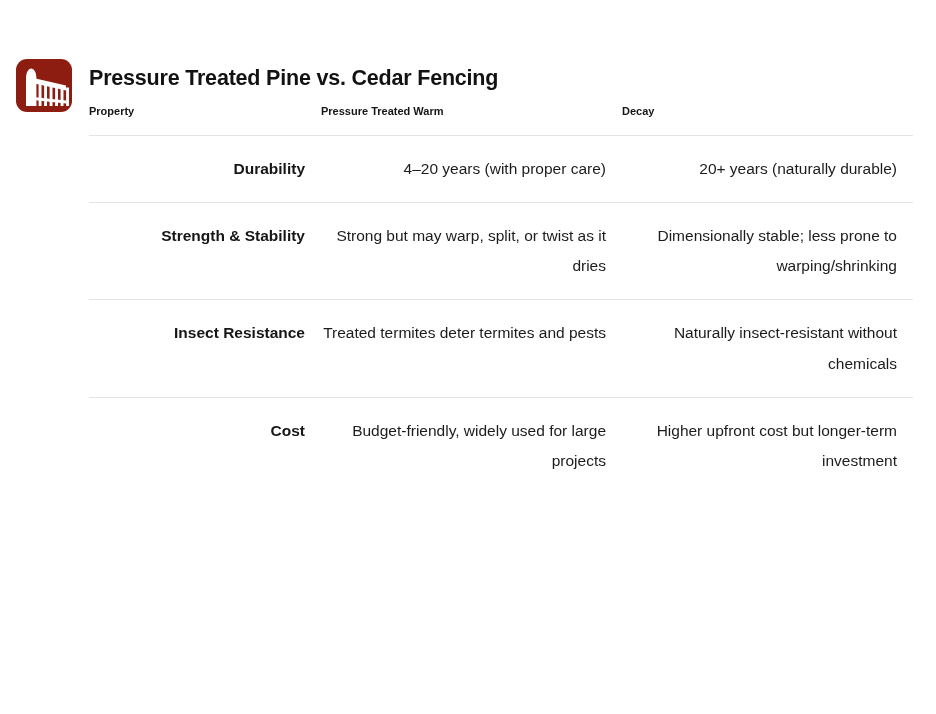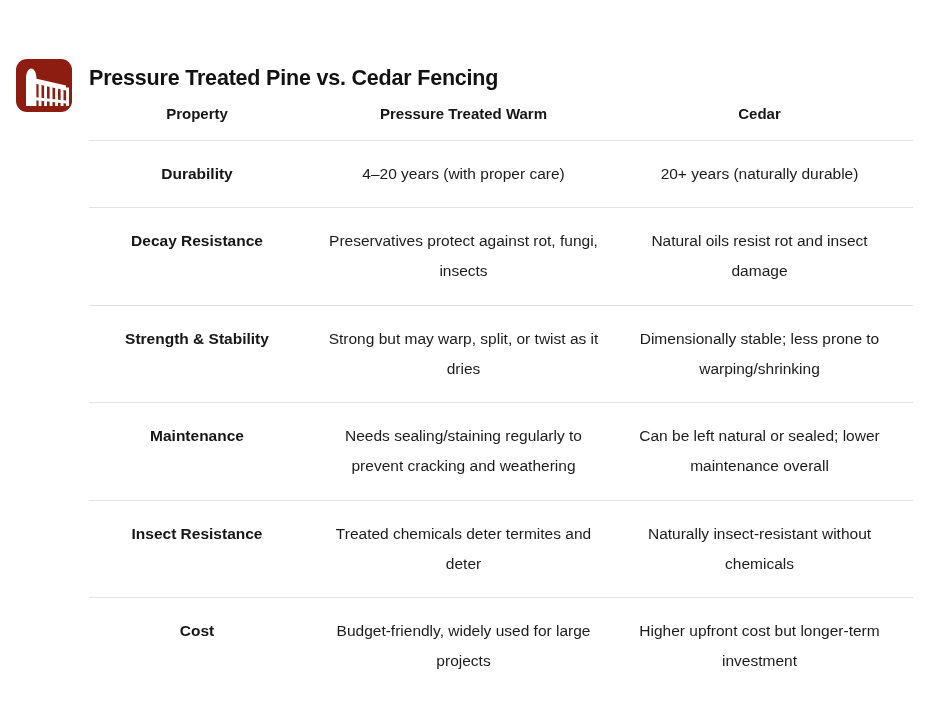--- a/index.html
+++ b/index.html
@@ -64,32 +64,32 @@
     border-collapse: collapse;
     margin-top: 12px;
     table-layout: fixed;
   }
 
   table.cmp col.c1 { width: 232px; }
   table.cmp col.c2 { width: 301px; }
   table.cmp col.c3 { width: 291px; }
 
   table.cmp th {
-    text-align: center;
+    text-align: left;
     vertical-align: top;
-    font-size: 15px;
+    font-size: 11px;
     font-weight: bold;
     color: #161616;
     padding: 0 16px 16px 0;
     border-bottom: 1px solid #e3e3e3;
     line-height: 1.35;
   }
 
   table.cmp td {
-    text-align: center;
+    text-align: right;
     vertical-align: top;
     font-size: 15.5px;
     color: #1c1c1c;
     padding: 18px 16px 18px 0;
     border-bottom: 1px solid #e3e3e3;
     line-height: 1.95;
     font-weight: normal;
   }
 
   table.cmp td.prop {
@@ -131,47 +131,37 @@
     <table class="cmp">
       <colgroup>
         <col class="c1">
           <col class="c2">
           <col class="c3">
       </colgroup>
       <thead>
         <tr>
           <th>Property</th>
           <th>Pressure Treated Warm</th>
-          <th>Cedar</th>
+          <th>Decay</th>
         </tr>
       </thead>
       <tbody>
         <tr>
           <td class="prop">Durability</td>
           <td>4–20 years (with proper care)</td>
           <td>20+ years (naturally durable)</td>
         </tr>
         <tr>
-          <td class="prop">Decay Resistance</td>
-          <td>Preservatives protect against rot, fungi, insects</td>
-          <td>Natural oils resist rot and insect damage</td>
-        </tr>
-        <tr>
           <td class="prop">Strength &amp; Stability</td>
           <td>Strong but may warp, split, or twist as it dries</td>
           <td>Dimensionally stable; less prone to warping/shrinking</td>
         </tr>
         <tr>
-          <td class="prop">Maintenance</td>
-          <td>Needs sealing/staining regularly to prevent cracking and weathering</td>
-          <td>Can be left natural or sealed; lower maintenance overall</td>
-        </tr>
-        <tr>
           <td class="prop">Insect Resistance</td>
-          <td>Treated chemicals deter termites and deter</td>
+          <td>Treated termites deter termites and pests</td>
           <td>Naturally insect-resistant without chemicals</td>
         </tr>
         <tr>
           <td class="prop">Cost</td>
           <td>Budget-friendly, widely used for large projects</td>
           <td>Higher upfront cost but longer-term investment</td>
         </tr>
       </tbody>
     </table>
 

